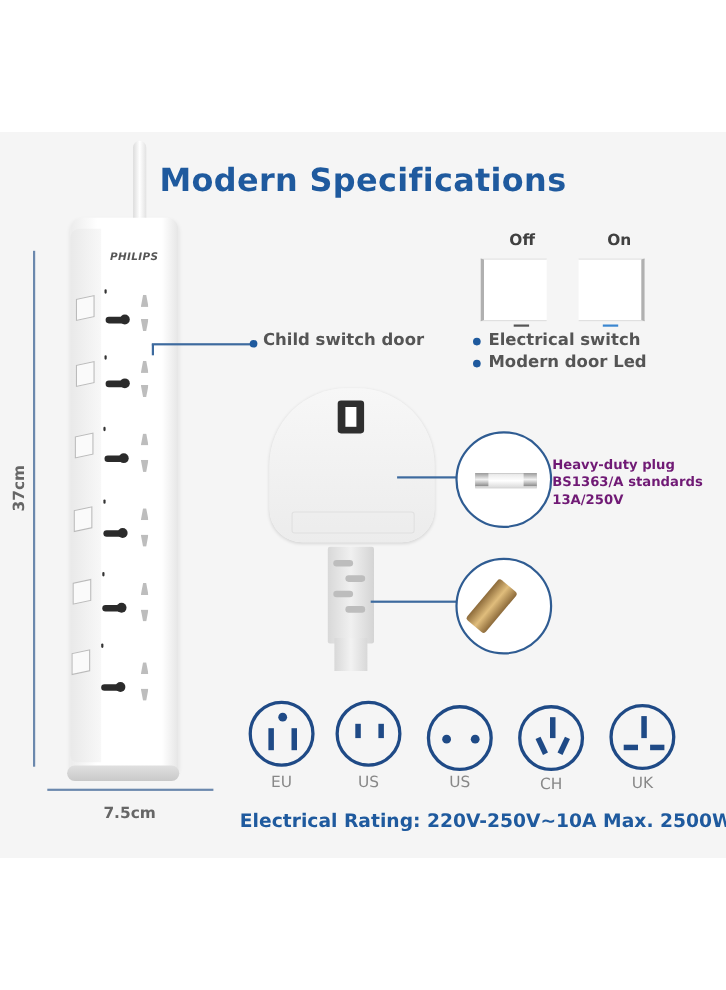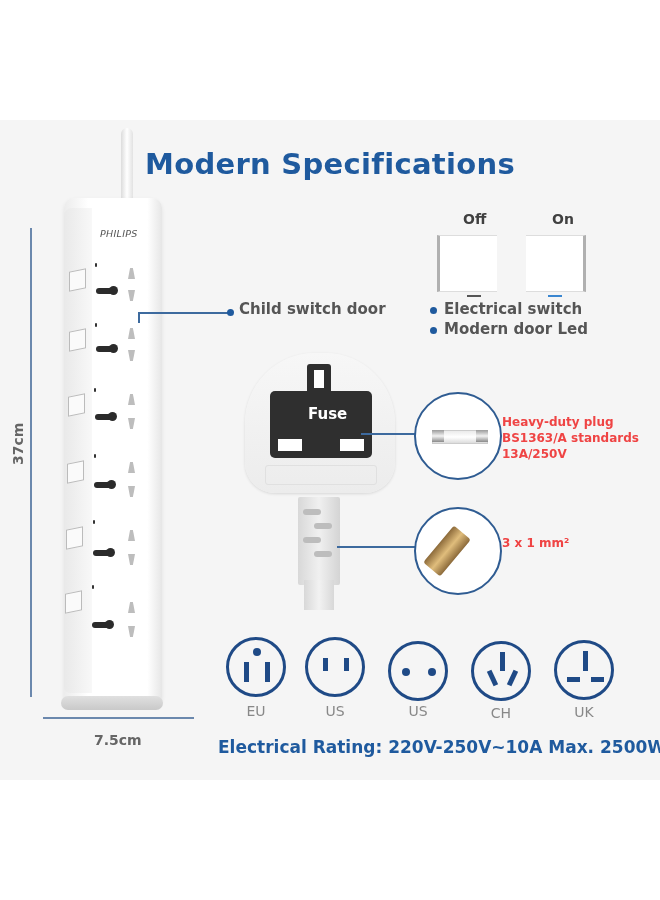--- a/index.html
+++ b/index.html
@@ -8,21 +8,21 @@
   .title { position:absolute; left:0; width:660px; top:147px; text-align:center; font-size:29px; font-weight:bold; color:#1f5a9e; letter-spacing:0.3px; }
   .dim-v { position:absolute; left:30px; top:228px; width:2px; height:469px; background:#6b88ad; }
   .dim-v-label { position:absolute; left:-2px; top:437px; font-size:14px; font-weight:bold; color:#666; transform:rotate(-90deg); transform-origin:center; width:40px; text-align:center; }
   .dim-h { position:absolute; left:43px; top:717px; width:151px; height:2px; background:#6b88ad; }
   .dim-h-label { position:absolute; left:94px; top:732px; font-size:14px; font-weight:bold; color:#666; }
   
   .cord-top { position:absolute; left:121px; top:128px; width:12px; height:75px; background:linear-gradient(90deg,#dcdcdc,#ffffff 50%,#e2e2e2); border-radius:6px 6px 0 0; }
   .strip { position:absolute; left:64px; top:198px; width:98px; height:505px; background:linear-gradient(90deg,#ececec 0%,#ffffff 25%,#ffffff 85%,#e6e6e6 100%); border-radius:10px 10px 6px 6px; box-shadow:0 2px 4px rgba(0,0,0,0.08); }
   .strip-left { position:absolute; left:0; top:10px; width:28px; height:485px; background:linear-gradient(90deg,#e9e9e9,#f8f8f8); border-radius:8px 0 0 6px; }
   .strip-foot { position:absolute; left:-3px; bottom:-7px; width:102px; height:14px; background:linear-gradient(180deg,#e0e0e0,#c9c9c9); border-radius:7px; }
-  .brand { position:absolute; left:36px; top:30px; font-size:9.5px; font-weight:normal; color:#555; letter-spacing:0.3px; font-style:italic; }
+  .brand { position:absolute; left:36px; top:30px; font-size:9.5px; font-weight:bold; color:#555; letter-spacing:0.3px; font-style:italic; }
   .switch-box { position:absolute; width:15px; height:18px; border:1px solid #bbb; background:#fafafa; transform:skewY(-12deg); }
   .led { position:absolute; width:2px; height:4px; background:#333; border-radius:1px; }
   .round-hole { position:absolute; width:20px; height:6px; background:#2b2b2b; border-radius:3px; }
   .round-hole::after { content:""; position:absolute; right:-2px; top:-2px; width:9px; height:9px; background:#2b2b2b; border-radius:50%; }
   .flat-hole { position:absolute; width:7px; height:11px; background:#bdbdbd; clip-path:polygon(30% 0,70% 0,100% 100%,0 100%); }
   .flat-hole.b { clip-path:polygon(0 0,100% 0,70% 100%,30% 100%); }
   
   .line { position:absolute; background:#3d6a9e; }
   .dot { position:absolute; width:7px; height:7px; border-radius:50%; background:#1f5a9e; }
   .callout-text { position:absolute; font-size:15px; font-weight:bold; color:#555; white-space:nowrap; }
@@ -38,21 +38,21 @@
   .plug-earth { position:absolute; left:62px; top:11px; width:24px; height:30px; background:#2f2f2f; border-radius:3px; }
   .plug-earth::after { content:""; position:absolute; left:7px; top:6px; width:10px; height:18px; background:#fff; }
   .plug-fuse { position:absolute; left:25px; top:38px; width:102px; height:67px; background:#2f2f2f; border-radius:5px; }
   .fuse-label { position:absolute; left:38px; top:14px; color:#fff; font-size:15px; font-weight:bold; }
   .pin { position:absolute; top:48px; width:24px; height:12px; background:#fff; }
   .plug-text { position:absolute; left:20px; top:112px; width:110px; height:18px; border:1px solid #e0e0e0; border-radius:3px; }
   .boot { position:absolute; left:298px; top:497px; width:42px; height:88px; background:linear-gradient(90deg,#d8d8d8,#f0f0f0 50%,#d4d4d4); border-radius:2px; }
   .boot-rib { position:absolute; width:18px; height:6px; background:#bdbdbd; border-radius:3px; }
   .plug-cord { position:absolute; left:304px; top:580px; width:30px; height:30px; background:linear-gradient(90deg,#d8d8d8,#f2f2f2 50%,#d8d8d8); }
   .circle { position:absolute; width:84px; height:84px; border:2px solid #2f5c92; border-radius:50%; background:#fff; overflow:hidden; }
-  .spec-text { position:absolute; font-size:12px; font-weight:bold; color:#ef4444; line-height:16px; }
+  .spec-text { position:absolute; font-size:12px; font-weight:bold; color:#701a75; line-height:16px; }
   .fuse-glass { position:absolute; left:16px; top:36px; width:54px; height:12px; background:linear-gradient(180deg,#eaeaea,#ffffff 50%,#dcdcdc); border:1px solid #ccc; }
   .fuse-cap { position:absolute; top:-1px; width:12px; height:12px; background:linear-gradient(180deg,#9a9a9a,#f2f2f2 50%,#8a8a8a); }
   .cord-end { position:absolute; left:20px; top:18px; width:22px; height:48px; background:linear-gradient(90deg,#8c6a3a,#e0bd7c 50%,#8c6a3a); transform:rotate(40deg); border-radius:3px; }
   
   .socket { position:absolute; top:637px; width:60px; height:60px; border:3px solid #1f4a86; border-radius:50%; box-sizing:border-box; }
   .socket-label { position:absolute; top:703px; width:60px; text-align:center; font-size:14px; color:#888; }
   .s-bar { position:absolute; background:#1f4a86; }
   .s-dot { position:absolute; background:#1f4a86; border-radius:50%; }
   .rating { position:absolute; left:218px; top:737px; font-size:17px; font-weight:bold; color:#1f5a9e; white-space:nowrap; }
 </style>
@@ -130,25 +130,20 @@
 <div class="ind" style="left:467px;background:#555"></div>
 <div class="ind" style="left:548px;background:#3a86d0"></div>
 
 <div class="dot" style="left:430px;top:307px"></div>
 <div class="bullet-text" style="left:444px;top:300px">Electrical switch</div>
 <div class="dot" style="left:430px;top:327px"></div>
 <div class="bullet-text" style="left:444px;top:320px">Modern door Led</div>
 
 <div class="plug">
   <div class="plug-earth"></div>
-  <div class="plug-fuse">
-    <div class="fuse-label">Fuse</div>
-    <div class="pin" style="left:8px"></div>
-    <div class="pin" style="left:70px"></div>
-  </div>
   <div class="plug-text"></div>
 </div>
 <div class="boot">
   <div class="boot-rib" style="left:5px;top:12px"></div>
   <div class="boot-rib" style="left:16px;top:26px"></div>
   <div class="boot-rib" style="left:5px;top:40px"></div>
   <div class="boot-rib" style="left:16px;top:54px"></div>
 </div>
 <div class="plug-cord"></div>
 
@@ -163,21 +158,20 @@
   <div>Heavy-duty plug</div>
   <div>BS1363/A standards</div>
   <div>13A/250V</div>
 </div>
 
 <div class="line" style="left:337px;top:546px;width:78px;height:2px"></div>
 <div class="circle" style="left:414px;top:507px">
   <div class="cord-end"></div>
 </div>
 <div class="spec-text" style="left:502px;top:535px">
-  <div>3 x 1 mm²</div>
 </div>
 
 <div class="socket" style="left:226px">
   <div class="s-dot" style="left:24px;top:8px;width:8px;height:8px"></div>
   <div class="s-bar" style="left:15px;top:22px;width:5px;height:20px"></div>
   <div class="s-bar" style="left:36px;top:22px;width:5px;height:20px"></div>
 </div>
 <div class="socket-label" style="left:226px">EU</div>
 
 <div class="socket" style="left:305px">

